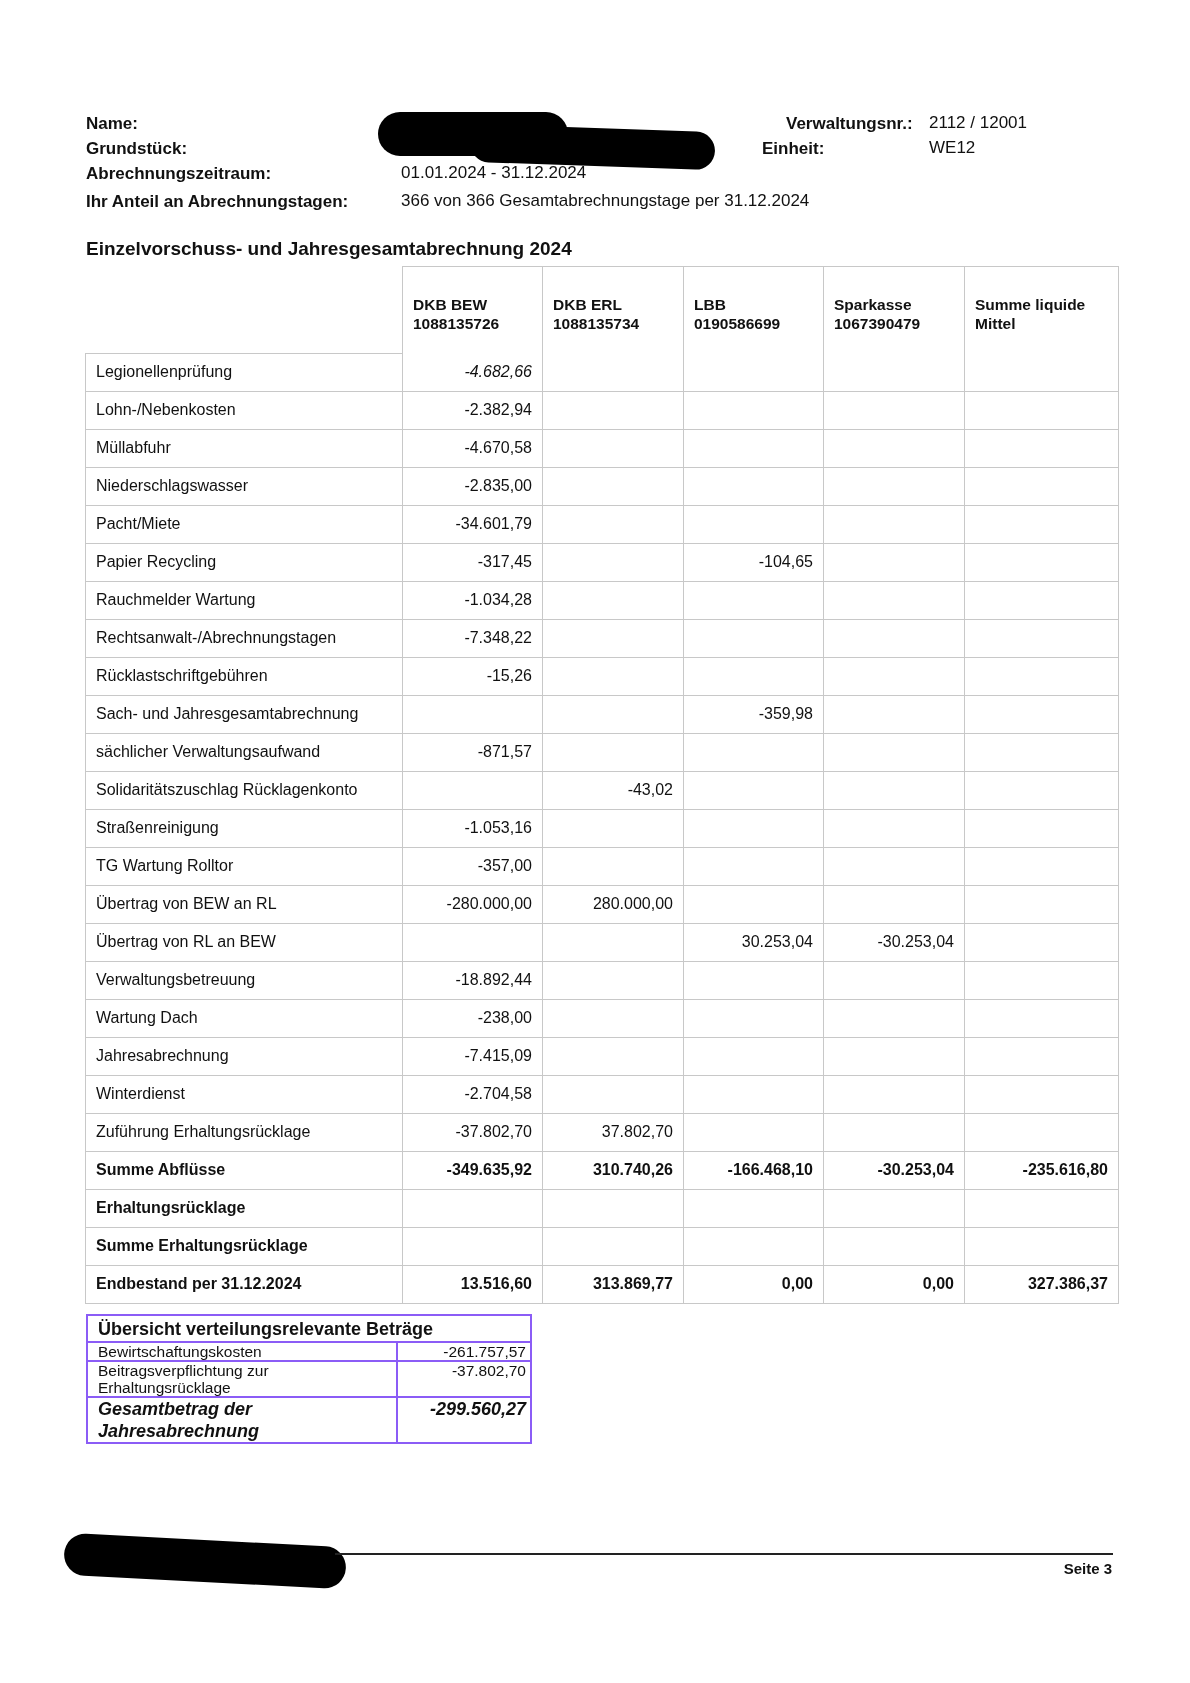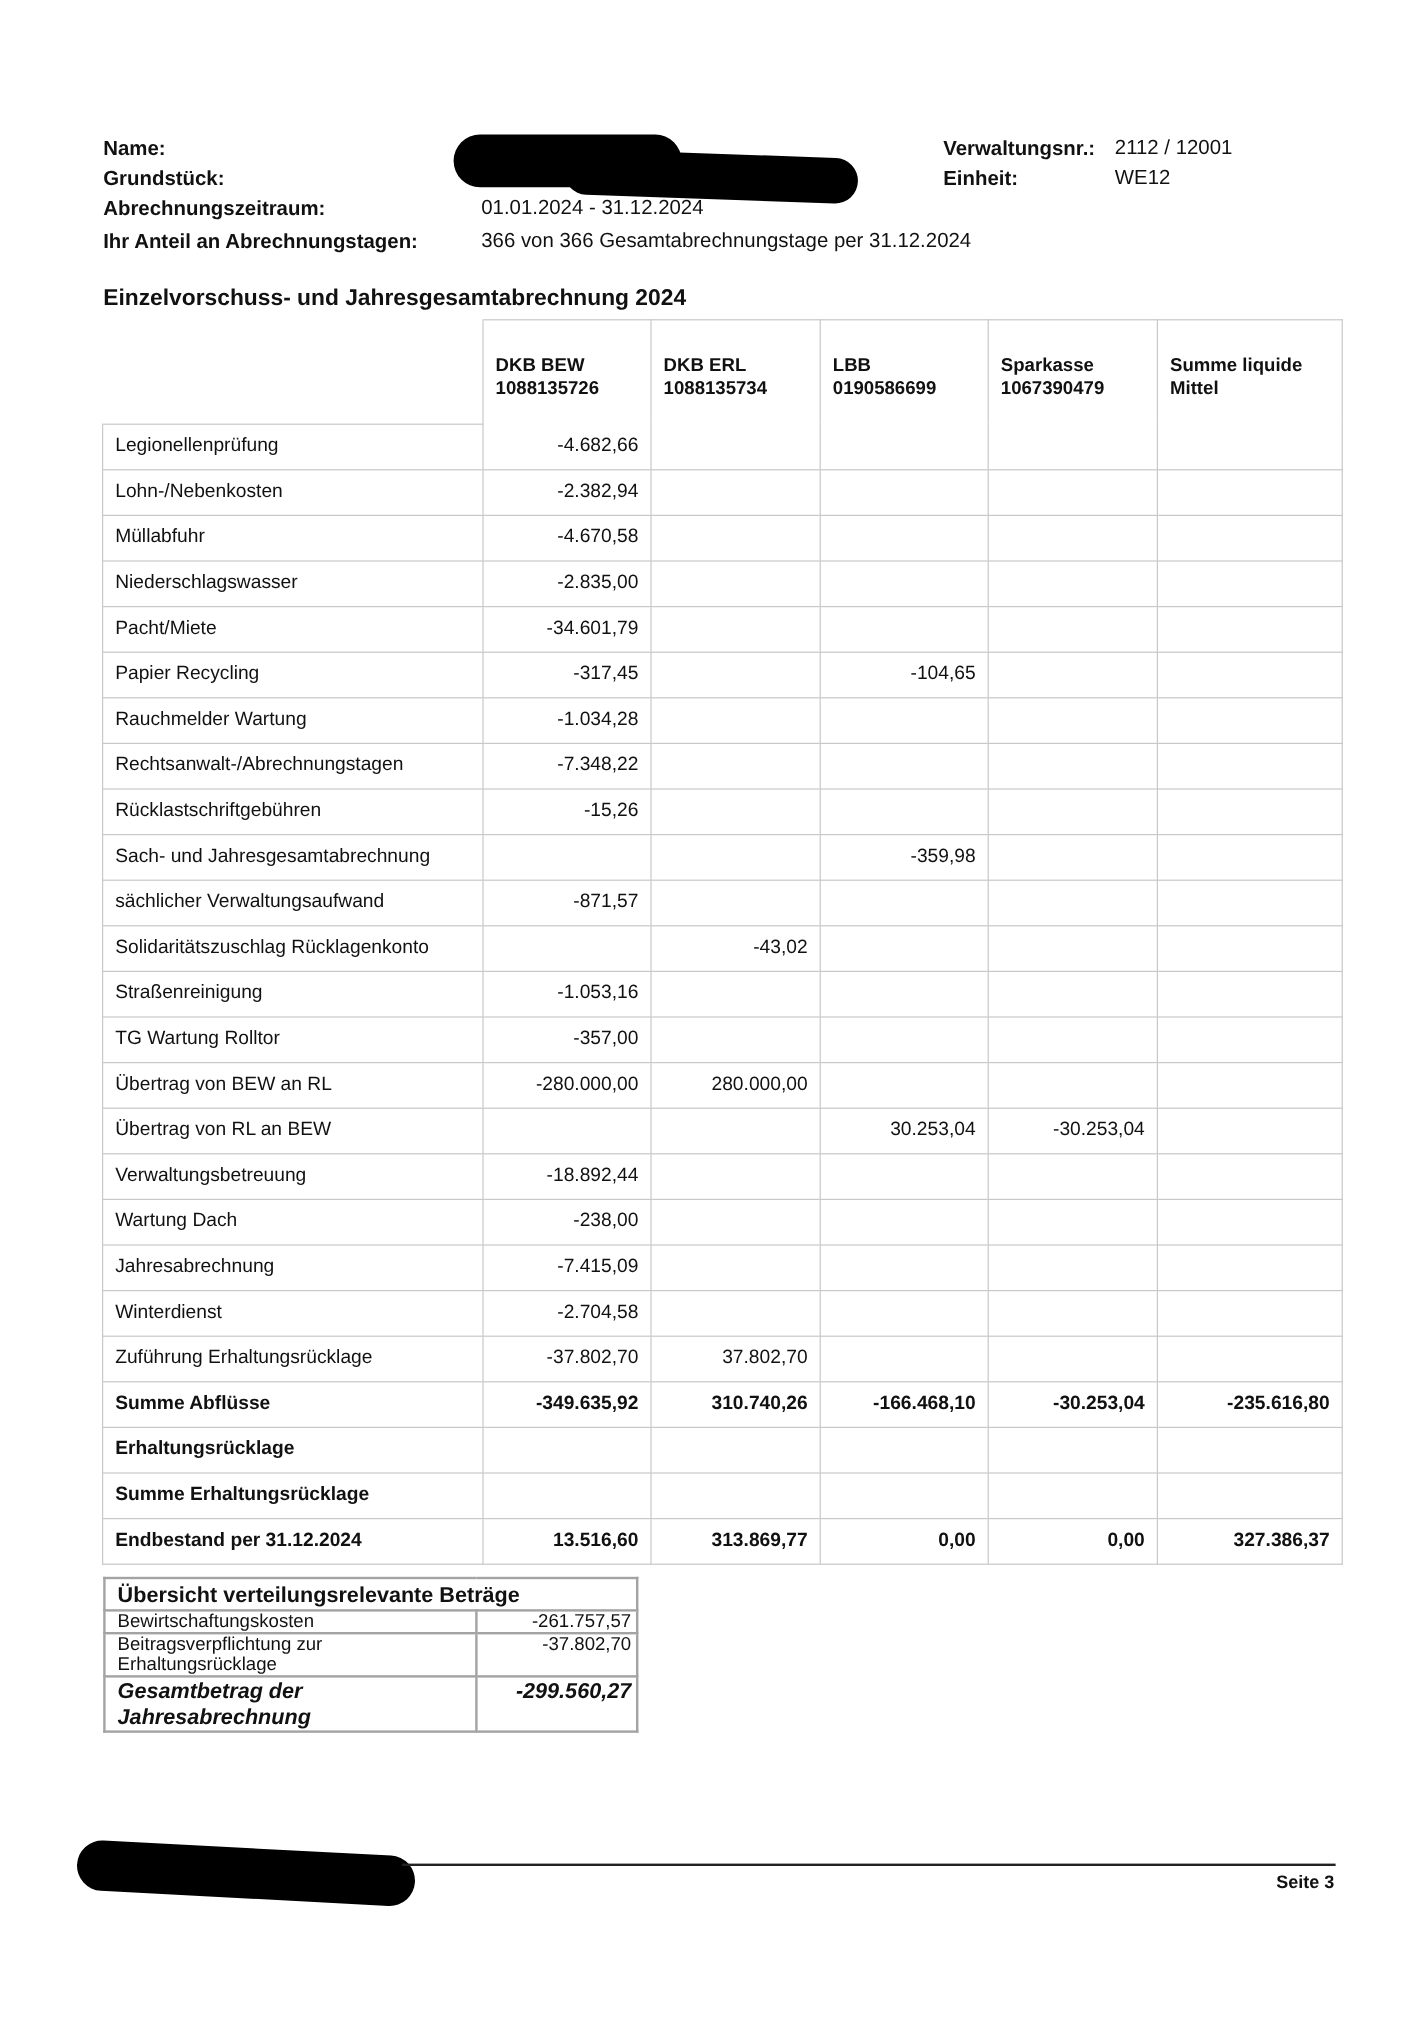--- a/index.html
+++ b/index.html
@@ -13,21 +13,21 @@
 
   table.main { position: absolute; left: 85px; top: 266px; border-collapse: collapse; table-layout: fixed; }
   table.main td { border: 1px solid #c8c8c8; font-size: 16px; height: 37px; padding: 0 10px; vertical-align: middle; }
   table.main td.num { text-align: right; }
   table.main td.lbl { text-align: left; }
   table.main tr.head td { height: auto; vertical-align: top; padding-top: 28px; font-weight: bold; font-size: 15.5px; line-height: 19px; }
   table.main tr.head td.blank { border-left: none; border-top: none; border-bottom: 1px solid #c8c8c8; }
   table.main tr.bold td { font-weight: bold; }
 
   table.ov { position: absolute; left: 86px; top: 1314px; border-collapse: collapse; table-layout: fixed; border: 2px solid #c8c8c8; }
-  table.ov td { border: 2px solid #a3a3a3; font-size: 15.5px; padding: 0 4px 0 10px; vertical-align: top; line-height: 17px; }
+  table.ov td { border: 2px solid #8b5cf6; font-size: 15.5px; padding: 0 4px 0 10px; vertical-align: top; line-height: 17px; }
   table.ov td.num { text-align: right; }
   table.ov tr.ovhead td { font-weight: bold; font-size: 18px; line-height: 24px; padding-top: 1px; }
   table.ov tr.ovtotal td { font-weight: bold; font-size: 18px; line-height: 22px; font-style: italic; }
 
   .footer-line { position: absolute; left: 335px; top: 1553px; width: 778px; height: 2px; background: #222; }
   .page-no { position: absolute; right: 78px; top: 1560px; font-weight: bold; font-size: 15px; }
 </style>
 </head>
 <body>
 
@@ -36,21 +36,21 @@
 <div class="abs hdr-label" style="left:86px; top:164px;">Abrechnungszeitraum:</div>
 <div class="abs hdr-val" style="left:401px; top:163px;">01.01.2024 - 31.12.2024</div>
 <div class="abs hdr-label" style="left:86px; top:192px;">Ihr Anteil an Abrechnungstagen:</div>
 <div class="abs hdr-val" style="left:401px; top:191px;">366 von 366 Gesamtabrechnungstage per 31.12.2024</div>
 
 <div class="abs redact" style="left:378px; top:112px; width:190px; height:44px;"></div>
 <div class="abs redact" style="left:470px; top:128px; width:245px; height:38px; border-radius:20px; transform:rotate(2deg);"></div>
 
 <div class="abs hdr-label" style="left:786px; top:114px;">Verwaltungsnr.:</div>
 <div class="abs hdr-val" style="left:929px; top:113px;">2112 / 12001</div>
-<div class="abs hdr-label" style="left:786px; top:139px;">Einheit:</div>
+<div class="abs hdr-label" style="left:762px; top:139px;">Einheit:</div>
 <div class="abs hdr-val" style="left:929px; top:138px;">WE12</div>
 
 <div class="abs title" style="left:86px; top:238px;">Einzelvorschuss-  und Jahresgesamtabrechnung 2024</div>
 
 <table class="main">
   <colgroup>
     <col style="width:317px">
       <col style="width:140px">
       <col style="width:141px">
       <col style="width:140px">
@@ -61,21 +61,21 @@
       <tr class="head">
         <td class="blank" style="height: 58px;"></td>
         <td style="border-bottom: none;"><span>DKB BEW</span><br><span>1088135726</span></td>
         <td rowspan="2"><span>DKB ERL</span><br><span>1088135734</span></td>
         <td rowspan="2"><span>LBB</span><br><span>0190586699</span></td>
         <td rowspan="2"><span>Sparkasse</span><br><span>1067390479</span></td>
         <td rowspan="2"><span>Summe liquide</span><br><span>Mittel</span></td>
       </tr>
       <tr>
         <td class="lbl">Legionellenprüfung</td>
-        <td class="num" style="border-top: none;">-4.682,66</td>
+        <td class="num" style="border-top: none; font-style: italic;">-4.682,66</td>
       </tr>
       <tr>
         <td class="lbl">Lohn-/Nebenkosten</td>
         <td class="num">-2.382,94</td>
         <td class="num"></td>
         <td class="num"></td>
         <td class="num"></td>
         <td class="num"></td>
       </tr>
       <tr>

